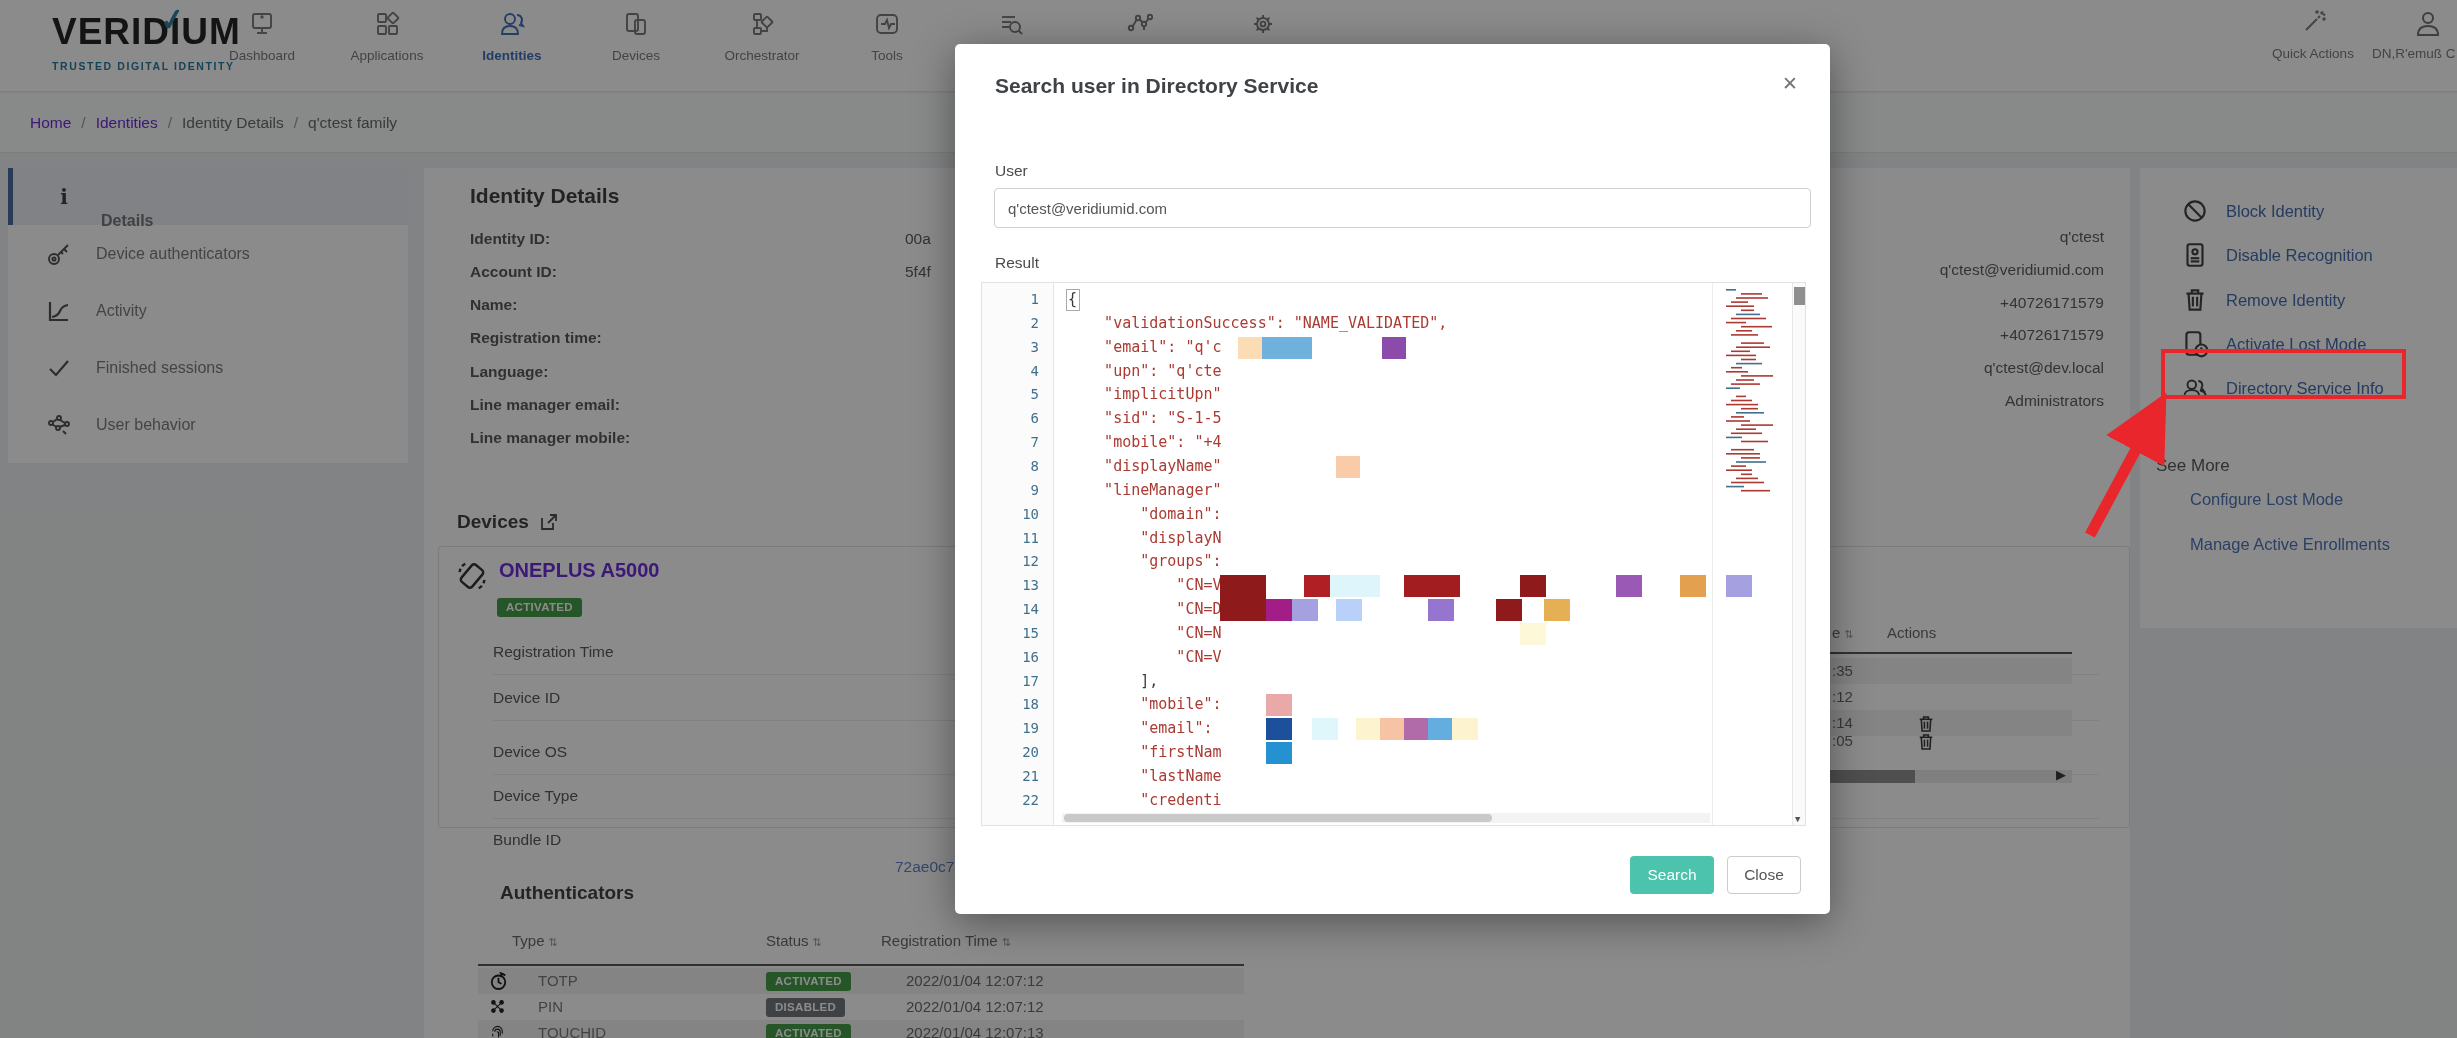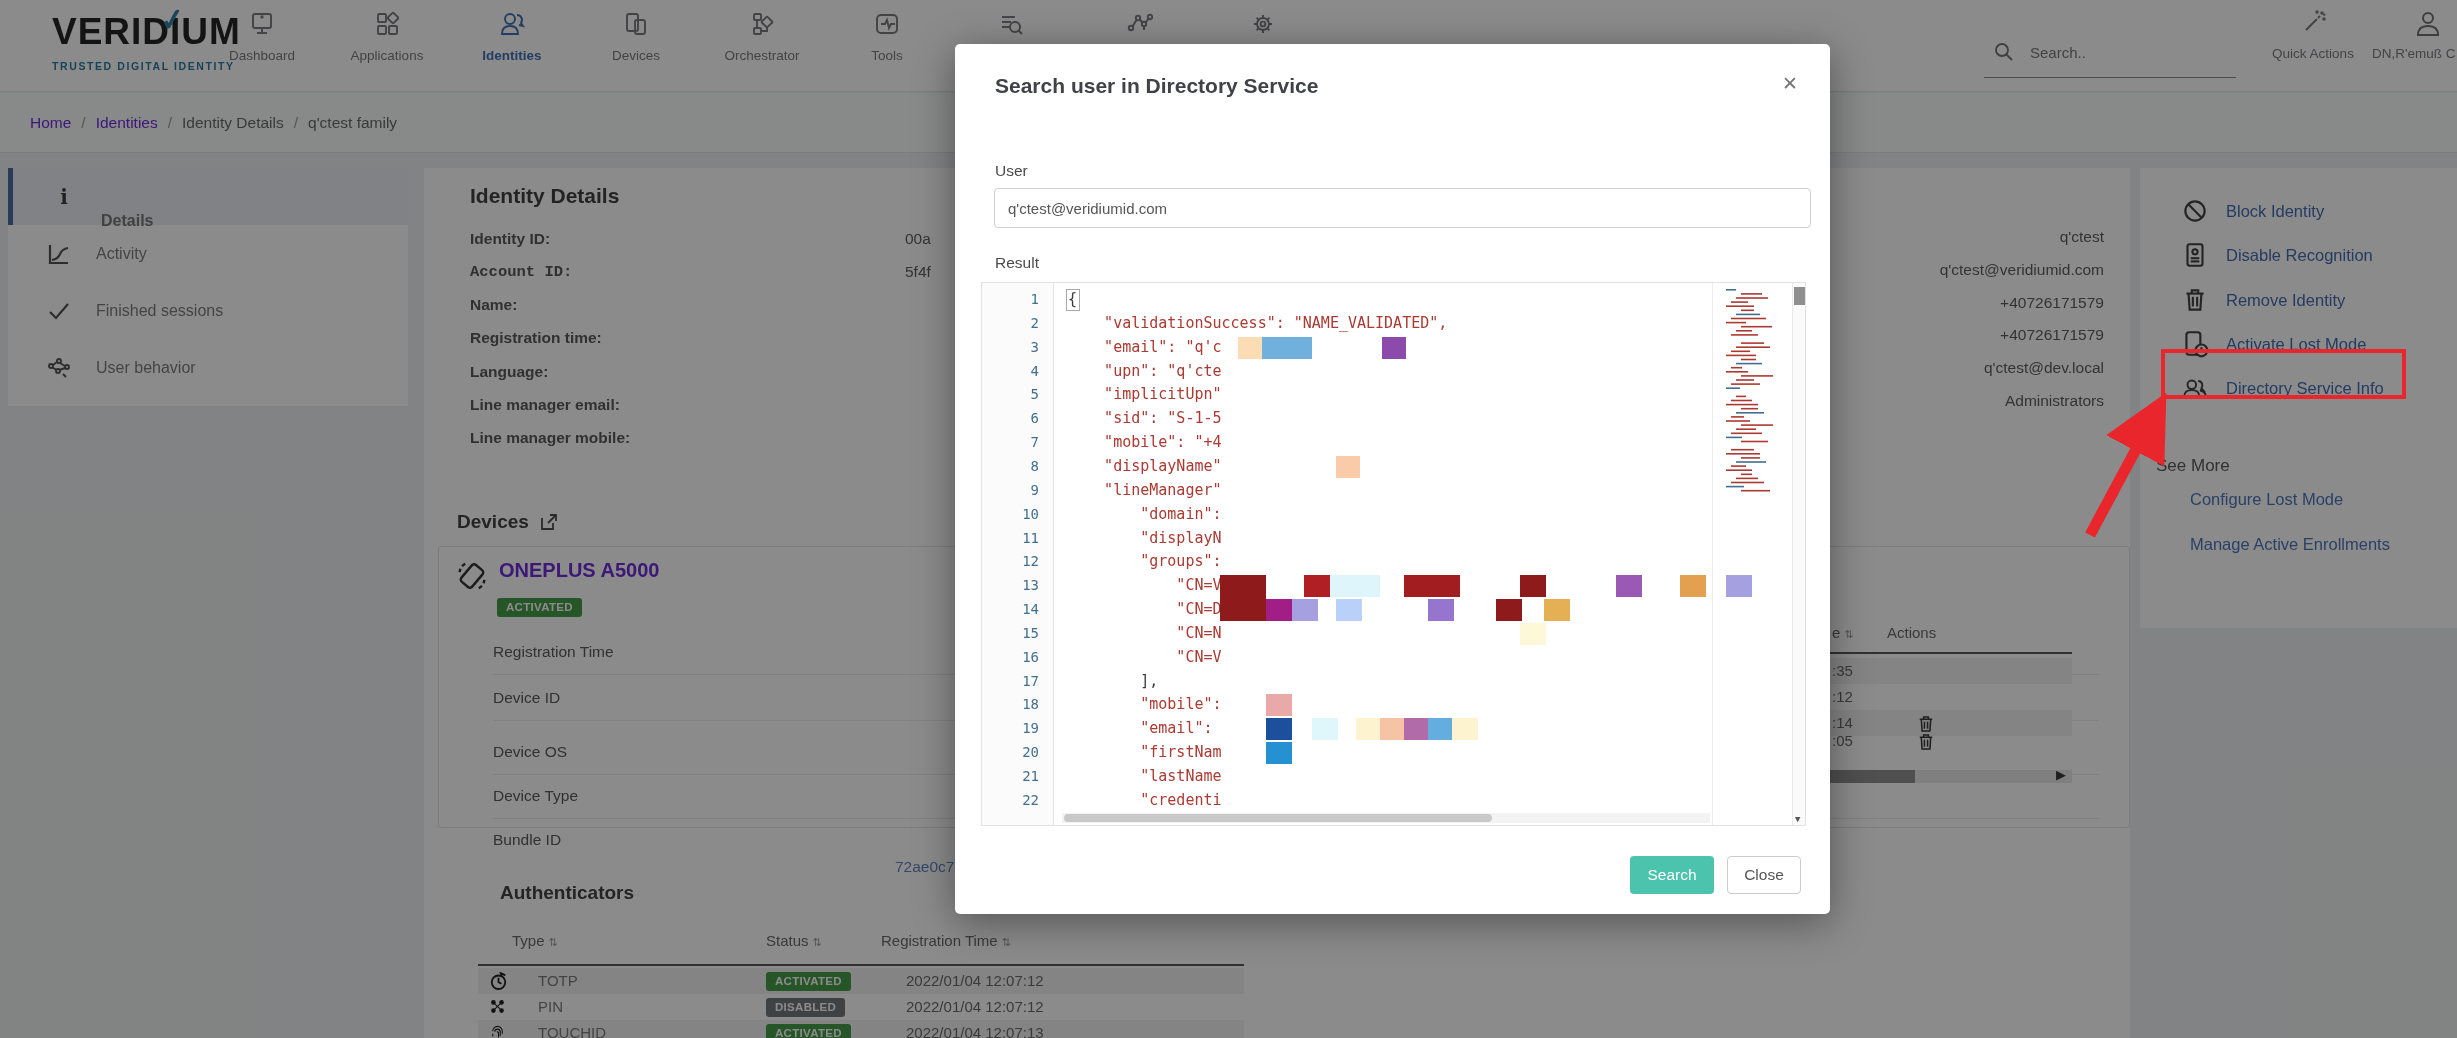--- a/index.html
+++ b/index.html
@@ -195,27 +195,20 @@
             </svg>
           </span><span class="nav-label"></span></div>
         <div class="nav-item" style="left: 1208px;"><span style="color: rgb(119, 120, 124); display: inline-flex;">
             <svg width="28" height="28" viewBox="0 0 28 28" fill="none" stroke-width="1.9" stroke="currentColor">
               <circle cx="14" cy="14" r="6"></circle>
               <circle cx="14" cy="14" r="2.4"></circle>
               <path d="M14 5 v3 M14 20 v3 M5 14 h3 M20 14 h3 M7.6 7.6 l2.2 2.2 M18.2 18.2 l2.2 2.2 M20.4 7.6 l-2.2 2.2 M9.8 18.2 l-2.2 2.2"></path>
             </svg>
           </span><span class="nav-label"></span></div>
       </div>
-    <div id="nav-search">
-      <svg width="24" height="24" viewBox="0 0 24 24" fill="none" stroke="#6f6f6f" stroke-width="1.8" style="position:absolute;left:8px;top:6px;">
-          <circle cx="10" cy="10" r="6"></circle>
-          <line x1="14.5" y1="14.5" x2="20" y2="20"></line>
-        </svg>
-      <input style="margin-top: 10px;" placeholder="Search..">
-    </div>
     <div id="quick-actions" class="nav-item" style="left: 2258px; position: absolute;">
       <svg width="30" height="30" viewBox="0 0 30 30" fill="none" stroke="#6f6f6f" stroke-width="2">
           <line x1="8" y1="22" x2="19" y2="11"></line>
           <line x1="20" y1="10" x2="22" y2="8"></line>
           <circle cx="24" cy="5" r="0.8"></circle>
           <circle cx="26" cy="11" r="0.8"></circle>
           <circle cx="19" cy="4" r="0.8"></circle>
           <line x1="25.5" y1="7.5" x2="27" y2="6"></line>
         </svg>
       <span class="nav-right-label" style="display:block;margin-top:4px;">Quick Actions</span>
@@ -236,20 +229,33 @@
         <span class="si-icon">
           <span style="color: rgb(74, 74, 74); display: inline-flex;">
             <span style="font-family:'DejaVu Serif',serif;font-size:20px;font-weight:700;color:#3a3a3a;">i</span>
           </span>
         </span>
         <span class="si-label">Details</span>
       </div>
       <div class="side-item">
         <span class="si-icon">
           <span style="color: rgb(74, 74, 74); display: inline-flex;">
+            <svg width="28" height="28" viewBox="0 0 28 28" fill="none" stroke-width="1.9" stroke="currentColor">
+              <circle cx="9" cy="19" r="5"></circle>
+              <circle cx="9" cy="19" r="1.6"></circle>
+              <path d="M13 15 L23 5"></path>
+              <path d="M19 9 l3 3 M16 12 l2 2"></path>
+            </svg>
+          </span>
+        </span>
+        <span class="si-label">Device authenticators</span>
+      </div>
+      <div class="side-item">
+        <span class="si-icon">
+          <span style="color: rgb(74, 74, 74); display: inline-flex;">
             <svg width="28" height="28" viewBox="0 0 28 28" fill="none" stroke-width="2.2" stroke="currentColor">
               <path d="M5 5 v18 h18"></path>
               <path d="M7 20 q6 -1 8 -6 q2 -5 8 -6"></path>
             </svg>
           </span>
         </span>
         <span class="si-label">Activity</span>
       </div>
       <div class="side-item">
         <span class="si-icon">
@@ -275,21 +281,21 @@
           </span>
         </span>
         <span class="si-label">User behavior</span>
       </div>
     </div>
 
   <div id="main-card">
     <div id="identity-title">Identity Details</div>
     <div id="detail-rows">
         <div class="detail-row" style="top: 62px;">Identity ID:</div>
-        <div class="detail-row" style="top: 95px; font-family: Liberation Mono, monospace;">Account ID:</div>
+        <div class="detail-row" style="top: 95px;">Account ID:</div>
         <div class="detail-row" style="top: 128px;">Name:</div>
         <div class="detail-row" style="top: 161px;">Registration time:</div>
         <div class="detail-row" style="top: 195px;">Language:</div>
         <div class="detail-row" style="top: 228px;">Line manager email:</div>
         <div class="detail-row" style="top: 261px;">Line manager mobile:</div>
         <div class="detail-pv" style="top: 62px;">00a</div>
         <div class="detail-pv" style="top: 95px;">5f4f</div>
       </div>
     <div id="right-values">
         <div class="rv" style="top: 60px;">q'ctest</div>

